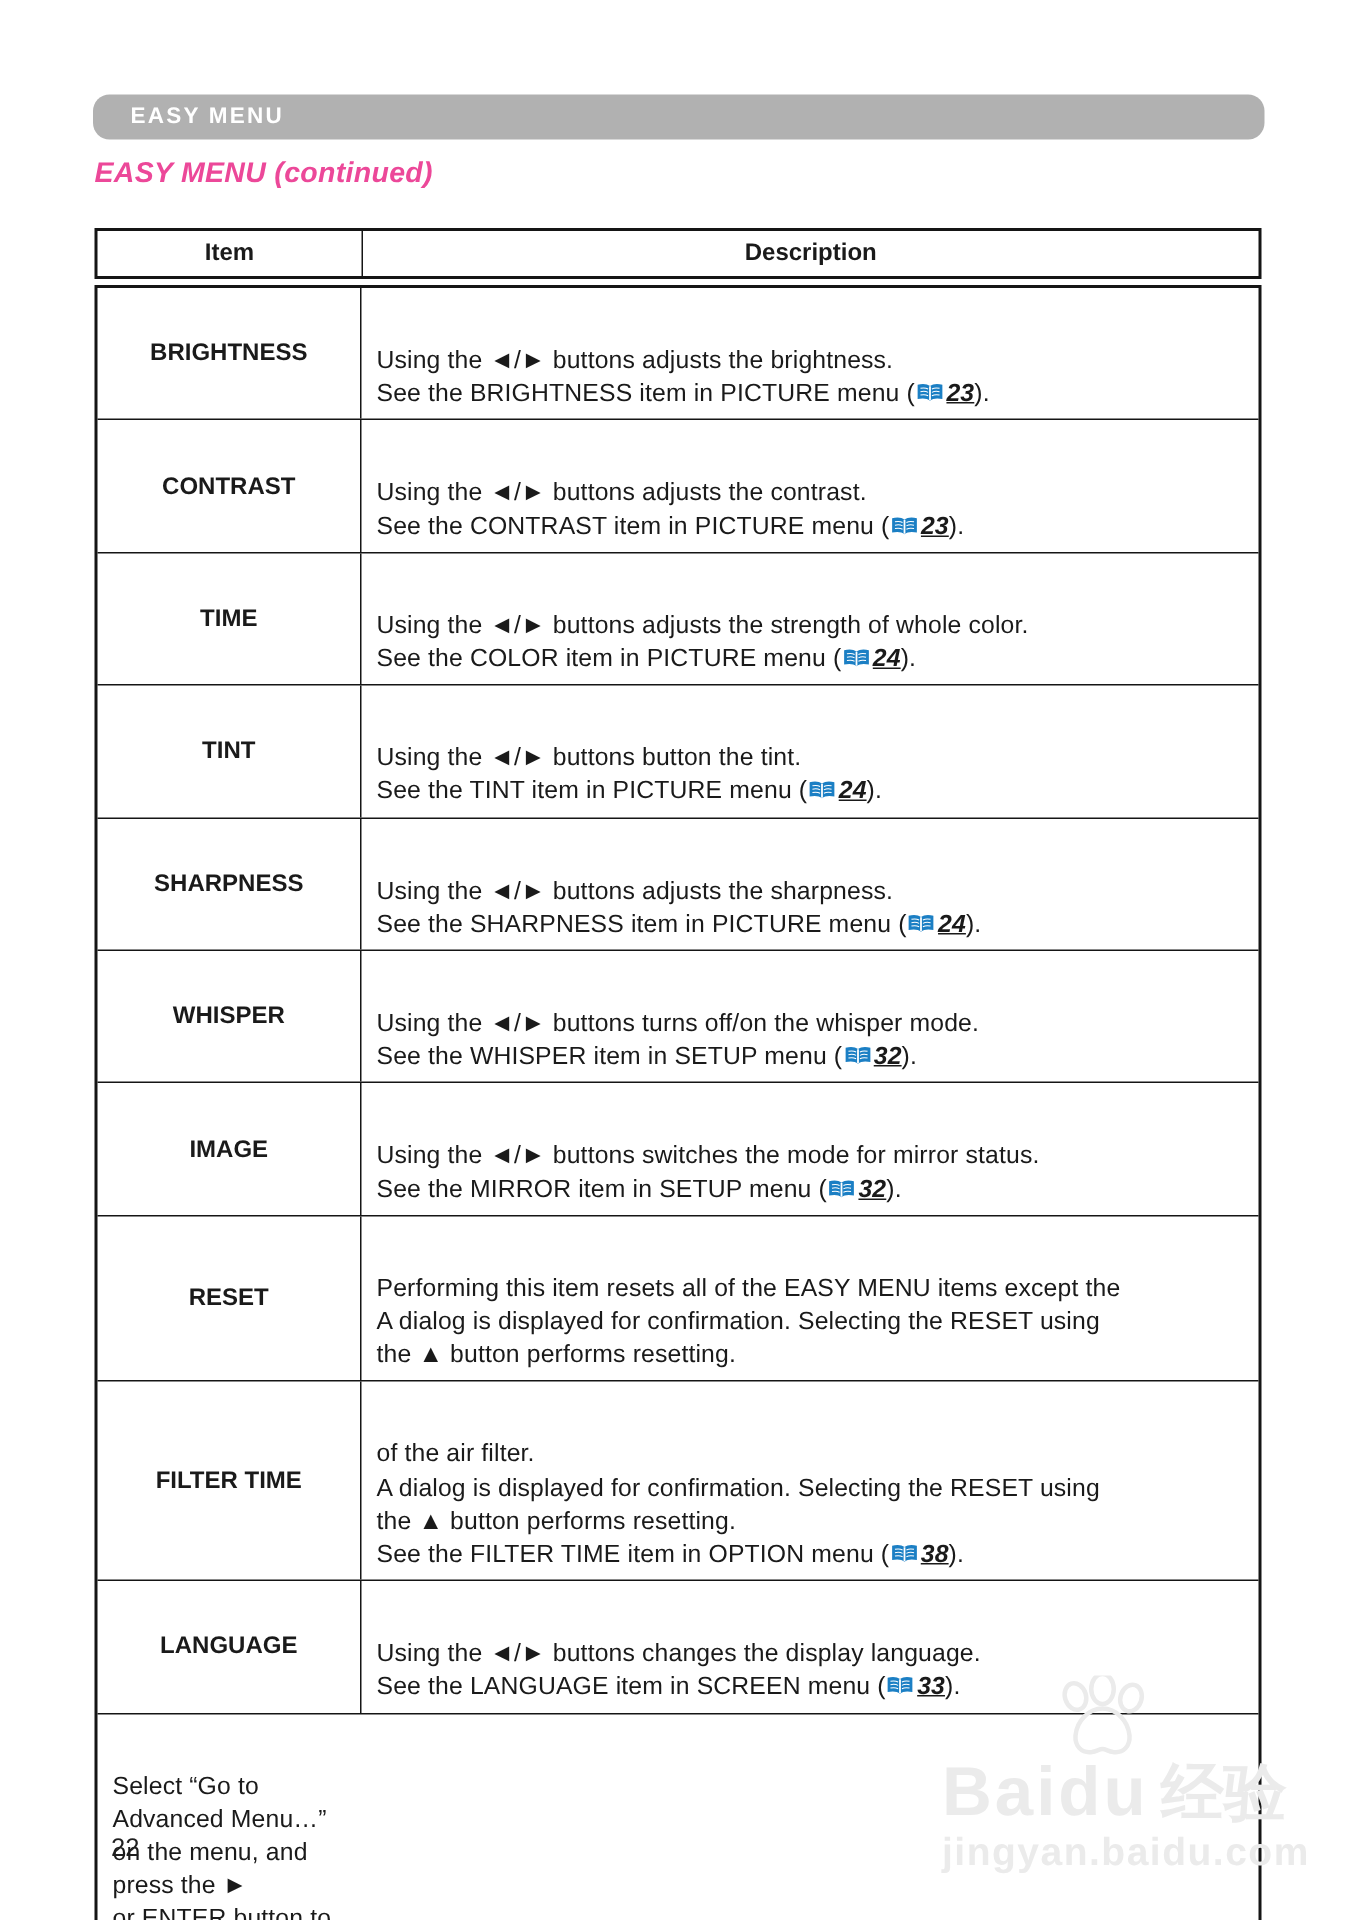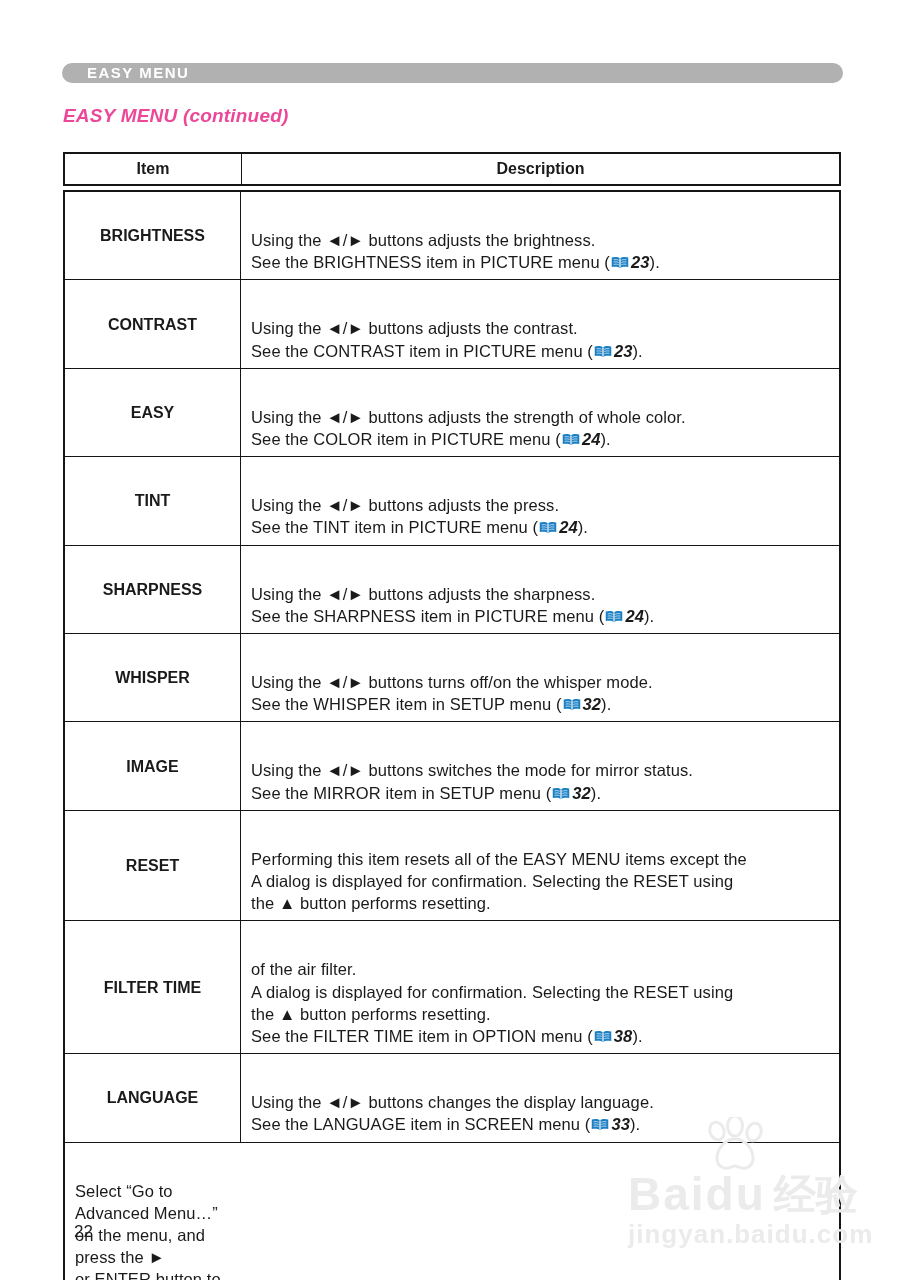--- a/index.html
+++ b/index.html
@@ -3,21 +3,21 @@
 <meta charset="utf-8">
 <style>
   * { margin: 0; padding: 0; box-sizing: border-box; }
   html, body { width: 902px; height: 1280px; background: #ffffff; }
   body { font-family: "Liberation Sans", "DejaVu Sans", sans-serif; color: #1a1a1a; position: relative; overflow: hidden; }
 
   .page { position: absolute; inset: 0; }
 
   
   .banner {
-    position: absolute; left: 62px; top: 63px; width: 781px; height: 20px;
+    position: absolute; left: 62px; top: 63px; width: 781px; height: 30px;
     background: var(--banner-bg, #b1b1b1); border-radius: 11px;
     display: flex; align-items: center;
   }
   .banner-label {
     color: var(--banner-text, #ffffff); font-weight: bold; font-size: 15px;
     letter-spacing: 1.5px; padding-left: 25px; padding-bottom: 1px;
   }
 
   
   .title {
@@ -43,21 +43,21 @@
   .trow + .trow { border-top: 1.5px solid #151515; }
   .item-cell {
     display: flex; align-items: center; justify-content: center; text-align: left;
     font-weight: bold; font-size: 16px; line-height: 21px;
     white-space: pre-line; border-right: 1.5px solid #151515; padding: 4px 4px;
   }
   .desc-cell { padding: 5px 8px 6px 10px; font-size: 16.5px; margin-top: 32px; }
   .desc-line { line-height: 22.2px; letter-spacing: 0.1px; }
 
   .book-icon { display: inline-block; vertical-align: -1px; margin: 0 2px 0 1px; line-height: 0; }
-  .page-ref { font-weight: bold; font-style: italic; }
+  .page-ref { font-weight: bold; font-style: italic; text-decoration: underline; }
 
   
   .page-number { position: absolute; left: 74px; top: 1222px; font-size: 17px; color: #1f1f1f; }
 
   
   .watermark { position: absolute; left: 628px; top: 1143px; width: 266px; color: var(--wm-color, #ebebeb); user-select: none; }
   .wm-line1 { position: relative; display: flex; align-items: flex-end; gap: 8px; font-weight: bold; }
   .wm-brand { font-size: 46px; line-height: 46px; letter-spacing: 2px; margin-top: 28px; }
   .wm-cn { font-size: 42px; line-height: 44px; font-family: "DejaVu Sans", sans-serif; }
   .wm-paw { position: absolute; left: 76px; top: -26px; }
@@ -96,34 +96,34 @@
           <div class="desc-cell">
             <div class="desc-line">Using the ◄/► buttons adjusts the contrast.</div>
             <div class="desc-line">See the CONTRAST item in PICTURE menu (<span class="book-icon"><svg width="18" height="13" viewBox="0 0 24 17">
                   <path d="M12 3 C9.5 0.8 5 0.6 1 1.8 L1 14.6 C5 13.6 9.5 13.8 12 16 C14.5 13.8 19 13.6 23 14.6 L23 1.8 C19 0.6 14.5 0.8 12 3 Z" fill="#1b7fc4"></path>
                   <path d="M12 3.2 L12 15.6" stroke="#ffffff" stroke-width="1.6"></path>
                   <path d="M3.5 5 C6 4.4 8.5 4.6 10.3 5.6 M3.5 8 C6 7.4 8.5 7.6 10.3 8.6 M3.5 11 C6 10.4 8.5 10.6 10.3 11.6 M20.5 5 C18 4.4 15.5 4.6 13.7 5.6 M20.5 8 C18 7.4 15.5 7.6 13.7 8.6 M20.5 11 C18 10.4 15.5 10.6 13.7 11.6" stroke="#ffffff" stroke-width="0.9" fill="none"></path>
                 </svg></span><span class="page-ref">23</span>).</div>
           </div>
         </div>
         <div class="trow">
-          <div class="item-cell">EASY</div>
+          <div class="item-cell">TIME</div>
           <div class="desc-cell">
             <div class="desc-line">Using the ◄/► buttons adjusts the strength of whole color.</div>
             <div class="desc-line">See the COLOR item in PICTURE menu (<span class="book-icon"><svg width="18" height="13" viewBox="0 0 24 17">
                   <path d="M12 3 C9.5 0.8 5 0.6 1 1.8 L1 14.6 C5 13.6 9.5 13.8 12 16 C14.5 13.8 19 13.6 23 14.6 L23 1.8 C19 0.6 14.5 0.8 12 3 Z" fill="#1b7fc4"></path>
                   <path d="M12 3.2 L12 15.6" stroke="#ffffff" stroke-width="1.6"></path>
                   <path d="M3.5 5 C6 4.4 8.5 4.6 10.3 5.6 M3.5 8 C6 7.4 8.5 7.6 10.3 8.6 M3.5 11 C6 10.4 8.5 10.6 10.3 11.6 M20.5 5 C18 4.4 15.5 4.6 13.7 5.6 M20.5 8 C18 7.4 15.5 7.6 13.7 8.6 M20.5 11 C18 10.4 15.5 10.6 13.7 11.6" stroke="#ffffff" stroke-width="0.9" fill="none"></path>
                 </svg></span><span class="page-ref">24</span>).</div>
           </div>
         </div>
         <div class="trow">
           <div class="item-cell">TINT</div>
           <div class="desc-cell">
-            <div class="desc-line">Using the ◄/► buttons adjusts the press.</div>
+            <div class="desc-line">Using the ◄/► buttons button the tint.</div>
             <div class="desc-line">See the TINT item in PICTURE menu (<span class="book-icon"><svg width="18" height="13" viewBox="0 0 24 17">
                   <path d="M12 3 C9.5 0.8 5 0.6 1 1.8 L1 14.6 C5 13.6 9.5 13.8 12 16 C14.5 13.8 19 13.6 23 14.6 L23 1.8 C19 0.6 14.5 0.8 12 3 Z" fill="#1b7fc4"></path>
                   <path d="M12 3.2 L12 15.6" stroke="#ffffff" stroke-width="1.6"></path>
                   <path d="M3.5 5 C6 4.4 8.5 4.6 10.3 5.6 M3.5 8 C6 7.4 8.5 7.6 10.3 8.6 M3.5 11 C6 10.4 8.5 10.6 10.3 11.6 M20.5 5 C18 4.4 15.5 4.6 13.7 5.6 M20.5 8 C18 7.4 15.5 7.6 13.7 8.6 M20.5 11 C18 10.4 15.5 10.6 13.7 11.6" stroke="#ffffff" stroke-width="0.9" fill="none"></path>
                 </svg></span><span class="page-ref">24</span>).</div>
           </div>
         </div>
         <div class="trow">
           <div class="item-cell">SHARPNESS</div>
           <div class="desc-cell">

